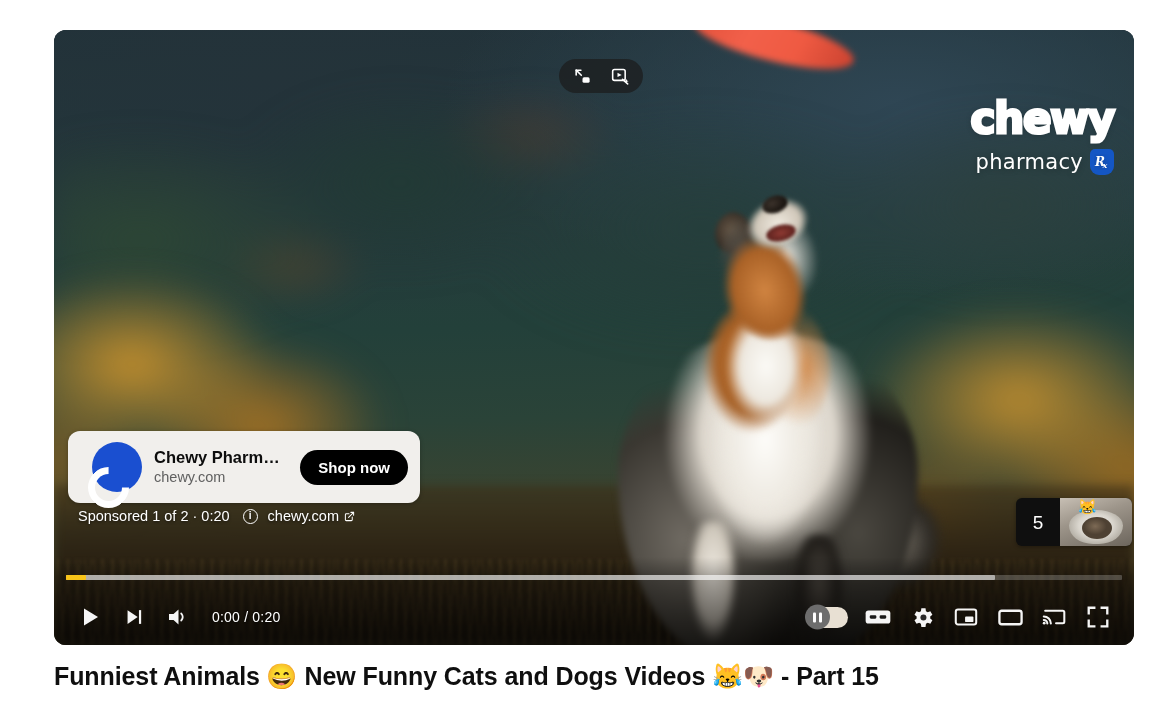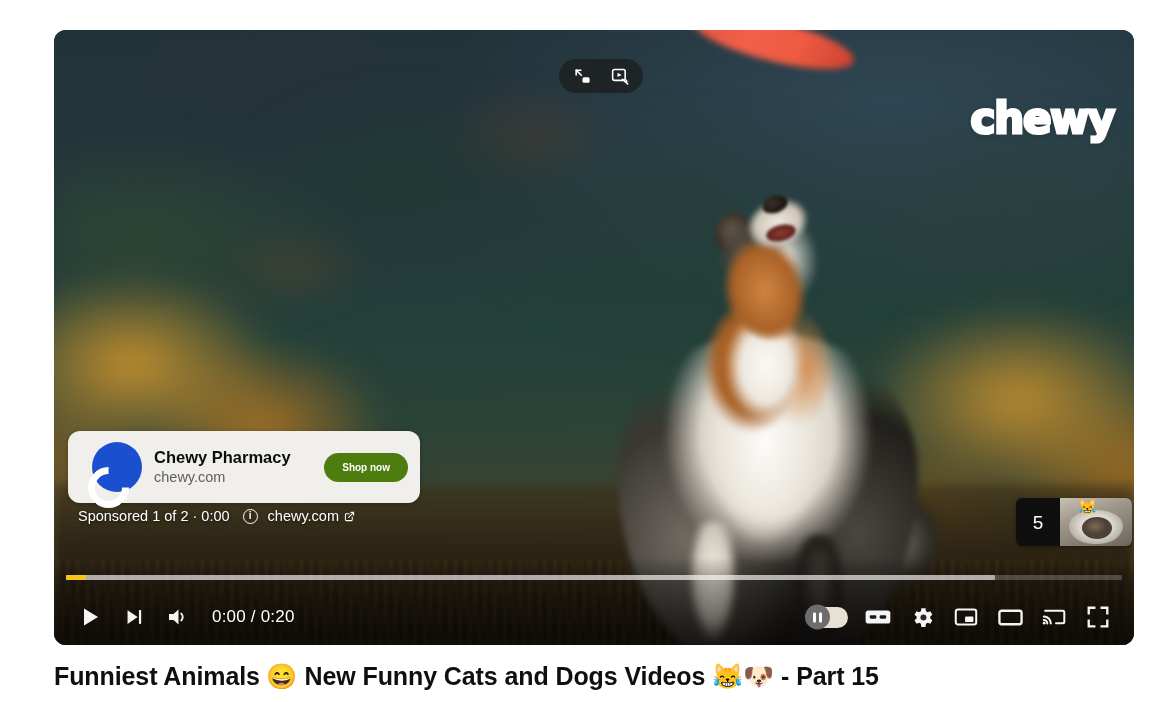--- a/index.html
+++ b/index.html
@@ -231,22 +231,22 @@
   #ad-title {
     font-size: 16.5px; font-weight: 700; color: #0d0d0d; line-height: 1.25;
     white-space: nowrap; overflow: hidden; text-overflow: ellipsis;
   }
   #ad-domain {
     font-size: 14.5px; color: #606060; line-height: 1.3; margin-top: 1px;
     white-space: nowrap; overflow: hidden; text-overflow: ellipsis;
   }
   #shop-btn {
     flex: 0 0 auto;
-    background: #4d7c0f; color: #fff;
-    font-size: 10px; font-weight: 700;
+    background: #000000; color: #fff;
+    font-size: 15px; font-weight: 700;
     border: none; border-radius: 18px;
     padding: 9px 18px; cursor: pointer; white-space: nowrap;
   }
   #ad-meta {
     position: absolute; left: 24px; bottom: 121px;
     display: flex; align-items: center; gap: 10px;
     color: #fff; font-size: 14.5px;
     text-shadow: 0 1px 3px rgba(0,0,0,.6);
     white-space: nowrap;
   }
@@ -320,21 +320,21 @@
   #btn-row {
     position: absolute; left: 0; right: 0; bottom: 0; height: 56px;
     display: flex; align-items: center; padding: 0 14px;
   }
   .ctl {
     width: 44px; height: 44px;
     display: flex; align-items: center; justify-content: center;
     cursor: pointer; flex: 0 0 auto; opacity: .96;
   }
   #time-display {
-    color: #fff; font-size: 17px; margin-left: 12px; margin-right: 8px;
+    color: #fff; font-size: 14px; margin-left: 12px; margin-right: 8px;
     letter-spacing: .2px; white-space: nowrap; user-select: none;
     text-shadow: 0 1px 2px rgba(0,0,0,.5);
   }
   .spacer { flex: 1 1 auto; }
 
   #autoplay-toggle {
     width: 56px; height: 44px; display: flex; align-items: center; justify-content: center;
     cursor: pointer; flex: 0 0 auto;
   }
   #autoplay-track {
@@ -381,20 +381,29 @@
       <div class="dog-ear"></div>
       <div class="dog-head"></div>
       <div class="dog-muzzle"></div>
       <div class="dog-mouth"></div>
       <div class="dog-nose"></div>
     </div>
   </div>
 
   <div id="brand">
     <div class="brand-word">chewy</div>
+    <div class="brand-sub-row">
+      <div class="brand-sub">pharmacy</div>
+      <div class="rx">
+        <svg width="16" height="16" viewBox="0 0 16 16" aria-hidden="true">
+          <text x="1" y="12" font-family="DejaVu Serif, serif" font-size="12" font-weight="700" font-style="italic" fill="#ffffff">R</text>
+          <text x="8.5" y="14" font-family="DejaVu Serif, serif" font-size="8" font-weight="700" font-style="italic" fill="#ffffff">x</text>
+        </svg>
+      </div>
+    </div>
   </div>
 
   <div id="top-pill">
     <div class="tp-btn">
       <svg width="19" height="19" viewBox="0 0 24 24" fill="none" stroke="#fff" stroke-width="2" stroke-linecap="round" stroke-linejoin="round">
         <polyline points="4,10 4,4 10,4"></polyline>
         <line x1="4" y1="4" x2="10.5" y2="10.5"></line>
         <rect x="12" y="13" width="9" height="7" rx="2" fill="#fff" stroke="none"></rect>
       </svg>
     </div>
@@ -411,21 +420,21 @@
   <div id="ad-card">
     <div id="ad-avatar"></div>
     <div id="ad-text">
       <div id="ad-title">Chewy Pharmacy</div>
       <div id="ad-domain">chewy.com</div>
     </div>
     <button id="shop-btn">Shop now</button>
   </div>
 
   <div id="ad-meta">
-    <span>Sponsored 1 of 2 · 0:00</span>
+    <span>Sponsored 1 of 2 · 0:20</span>
     <span class="info-i">i</span>
     <span class="vis-link">
       <span>chewy.com</span>
       <svg width="11" height="11" viewBox="0 0 24 24" fill="none" stroke="#fff" stroke-width="2.2" stroke-linecap="round" stroke-linejoin="round">
         <path d="M18 13v6a2 2 0 0 1-2 2H5a2 2 0 0 1-2-2V8a2 2 0 0 1 2-2h6"></path>
         <polyline points="15 3 21 3 21 9"></polyline>
         <line x1="10" y1="14" x2="21" y2="3"></line>
       </svg>
     </span>
   </div>

